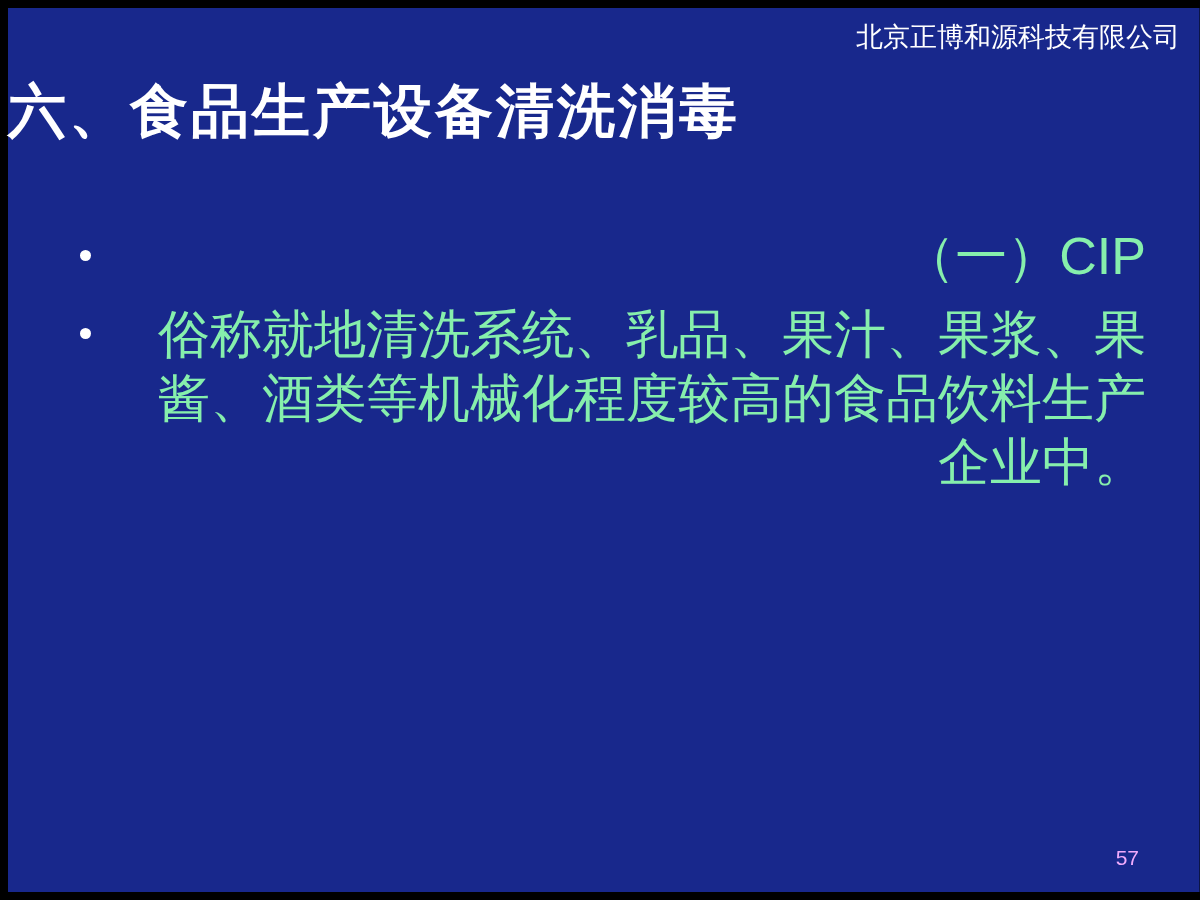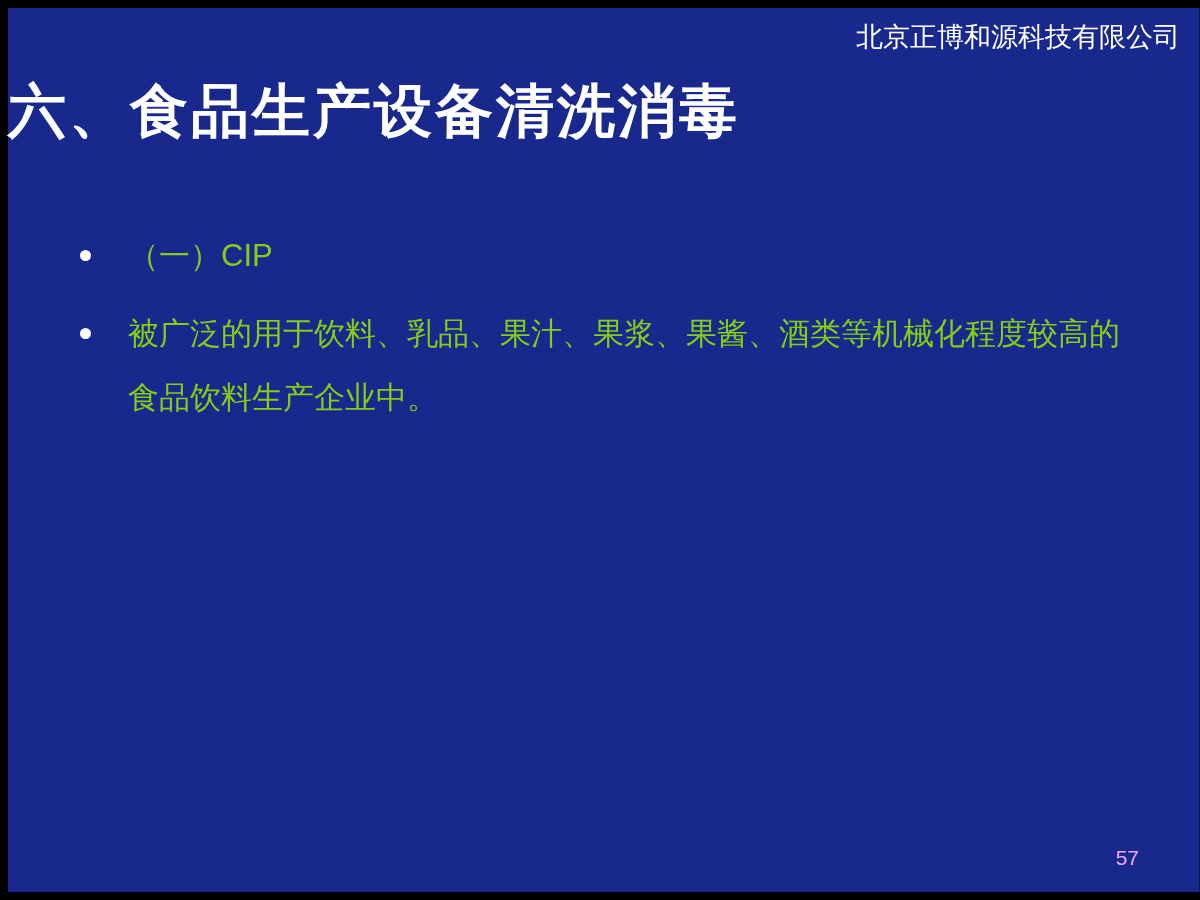--- a/index.html
+++ b/index.html
@@ -73,23 +73,24 @@
     flex: none;
     width: 11px;
     height: 11px;
     border-radius: 50%;
     background: #FFFFFF;
     margin-top: 26px;
     margin-right: 37px;
   }
   .bullet-text {
     flex: 1;
-    font-size: 31px;
+    font-size: 52px;
     line-height: 64px;
-    color: #84cc16;
+    color: #86efac;
+    text-align: right;
   }
   .page-number {
     position: absolute;
     right: 69px;
     bottom: 22px;
     font-size: 21px;
     color: #f0abfc;
   }
 </style>
 </head>
@@ -104,20 +105,20 @@
 
   <div class="title">六、食品生产设备清洗消毒</div>
 
   <div class="content">
     <div class="bullet-item">
       <span class="bullet-dot"></span>
       <span class="bullet-text">（一）CIP</span>
     </div>
     <div class="bullet-item">
       <span class="bullet-dot"></span>
-      <span class="bullet-text">被广泛的用于饮料、乳品、果汁、果浆、果酱、酒类等机械化程度较高的食品饮料生产企业中。</span>
+      <span class="bullet-text">俗称就地清洗系统、乳品、果汁、果浆、果酱、酒类等机械化程度较高的食品饮料生产企业中。</span>
     </div>
   </div>
 
   <div class="page-number">57</div>
 </div>
 
 <div class="letterbox bottom"></div>
 
 </body></html>

